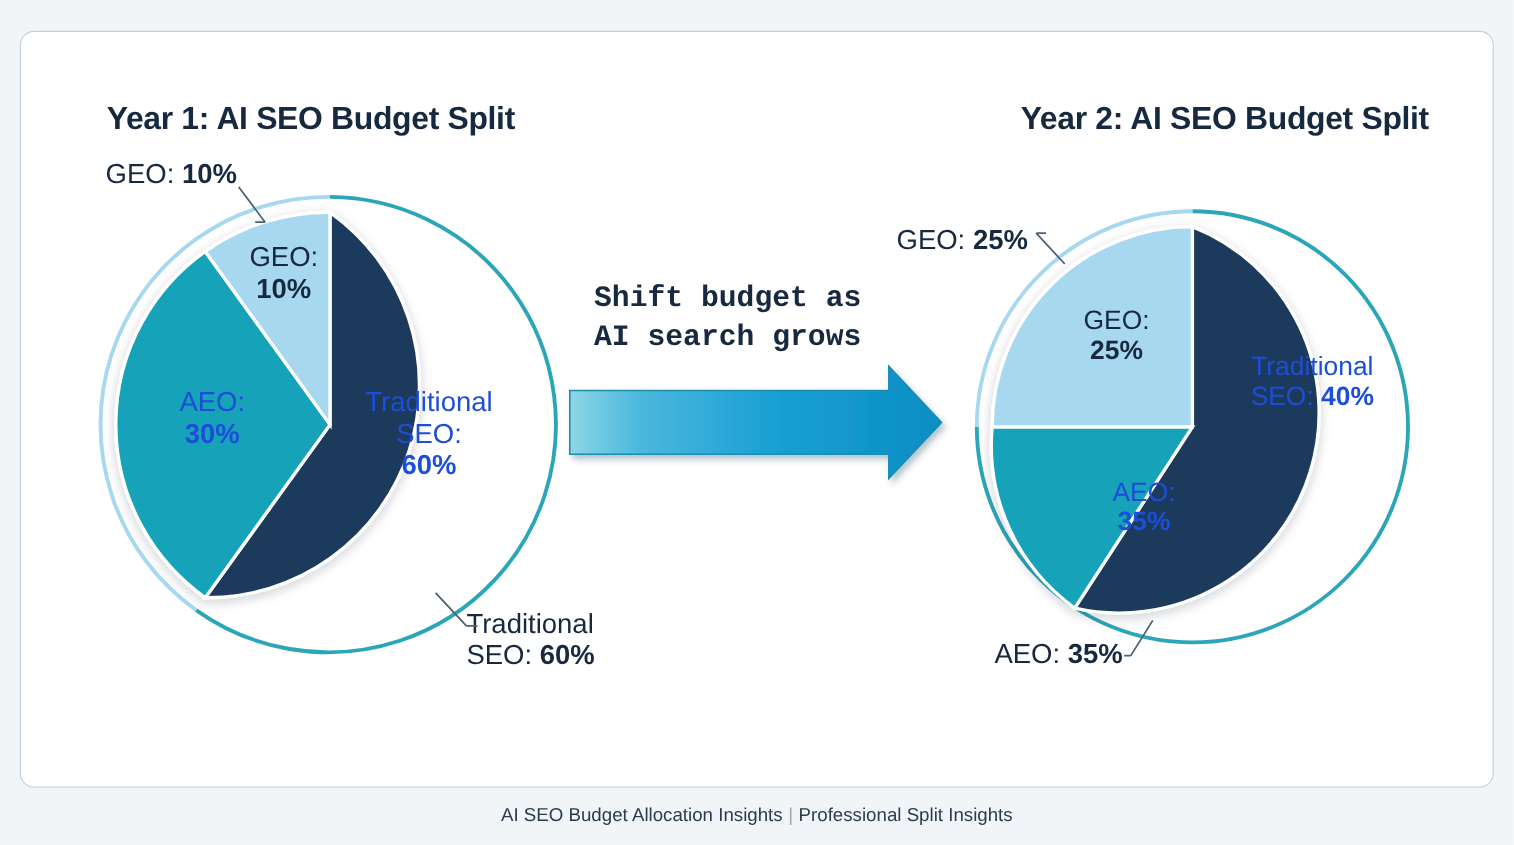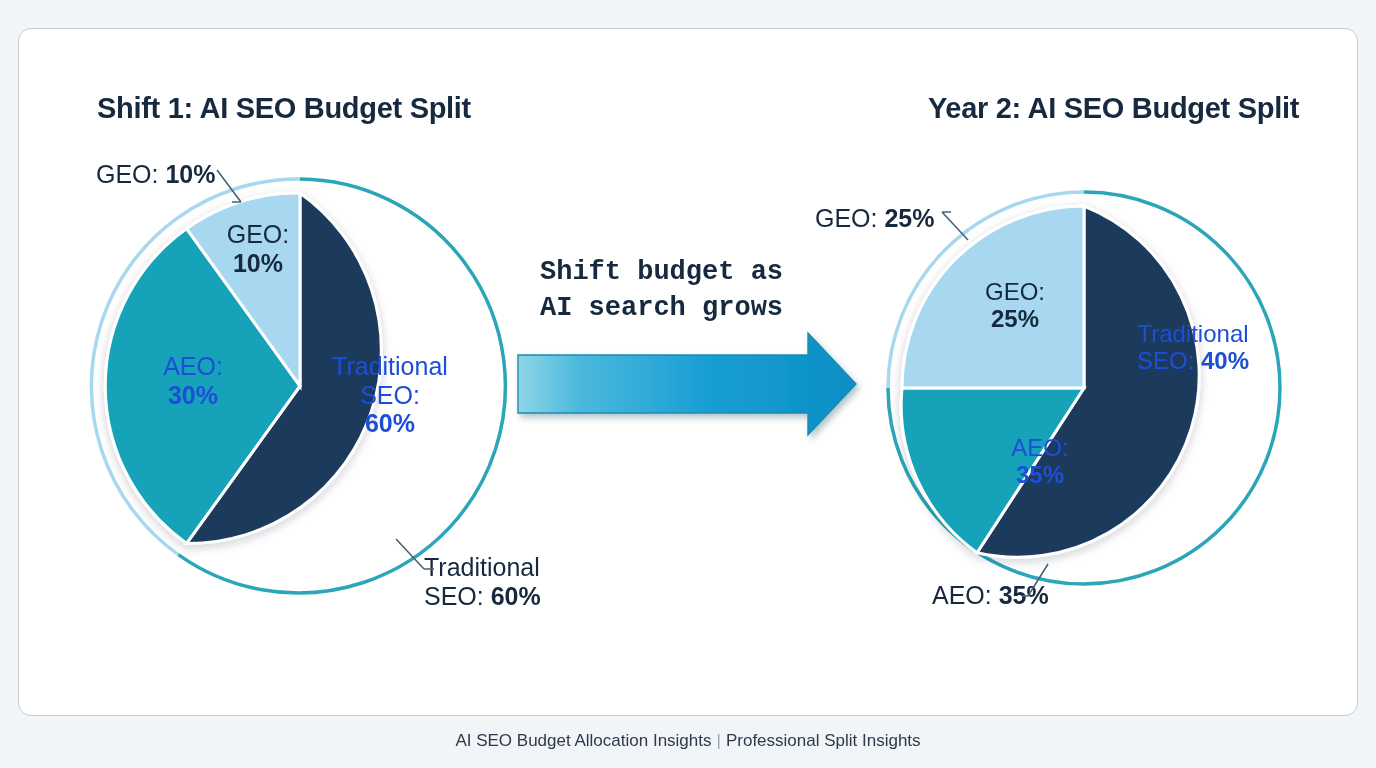--- a/index.html
+++ b/index.html
@@ -75,24 +75,24 @@
   .callout {
     position: absolute;
     font-size: 25px;
     color: #16293f;
     line-height: 1.14;
     white-space: nowrap;
   }
   .callout b { font-weight: bold; }
   .callout .soft { font-weight: normal; }
 
-  #co-p1-geo  { left: 96px;  top: 160px; }
+  #co-p1-geo  { left: 96px;  top: 144px; }
   #co-p1-trad { left: 424px; top: 553px; white-space: normal; width: 180px; }
   #co-p2-geo  { left: 815px; top: 204px; }
-  #co-p2-aeo  { left: 904px; top: 581px; margin-left: 28px; }
+  #co-p2-aeo  { left: 904px; top: 581px; }
 
   
   .leader { position: absolute; overflow: visible; }
   #ld-p1-geo  { left: 215px; top: 168px; width: 50px;  height: 50px; }
   #ld-p1-trad { left: 392px; top: 537px; width: 50px;  height: 45px; }
   #ld-p2-geo  { left: 940px; top: 210px; width: 42px;  height: 42px; }
   #ld-p2-aeo  { left: 1022px;top: 562px; width: 40px;  height: 44px; }
 
   
   #arrow-block { position: absolute; left: 512px; top: 255px; width: 350px; height: 200px; font-family: Liberation Mono, monospace; }
@@ -116,21 +116,21 @@
     font-size: 17px;
     color: #2b3a4d;
   }
   #footer .sep { color: #9aa7b4; padding: 0 5px; }
 </style>
 </head>
 <body>
 
 <div id="card">
 
-  <div class="panel-title" id="title-year1">Shift 1: AI SEO Budget Split</div>
+  <div class="panel-title" id="title-year1">Year 1: AI SEO Budget Split</div>
 
   <div class="panel-title" id="title-year2">Year 2: AI SEO Budget Split</div>
 
 </div>
 
 <div class="pie-wrap" id="pie1-wrap">
   <svg class="pie-svg" viewBox="0 0 452 452">
     <defs>
       <filter id="pieShadow1" x="-25%" y="-25%" width="150%" height="150%">
         <feDropShadow dx="0" dy="3" stdDeviation="5" flood-color="#0c2236" flood-opacity="0.20"></feDropShadow>

